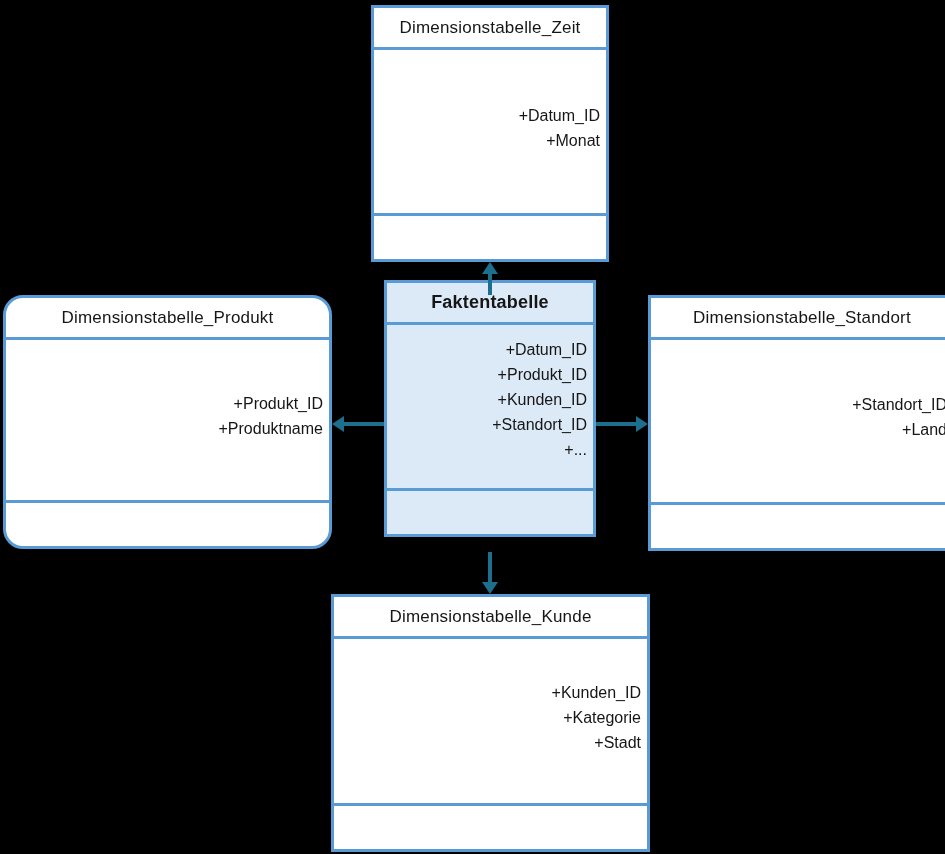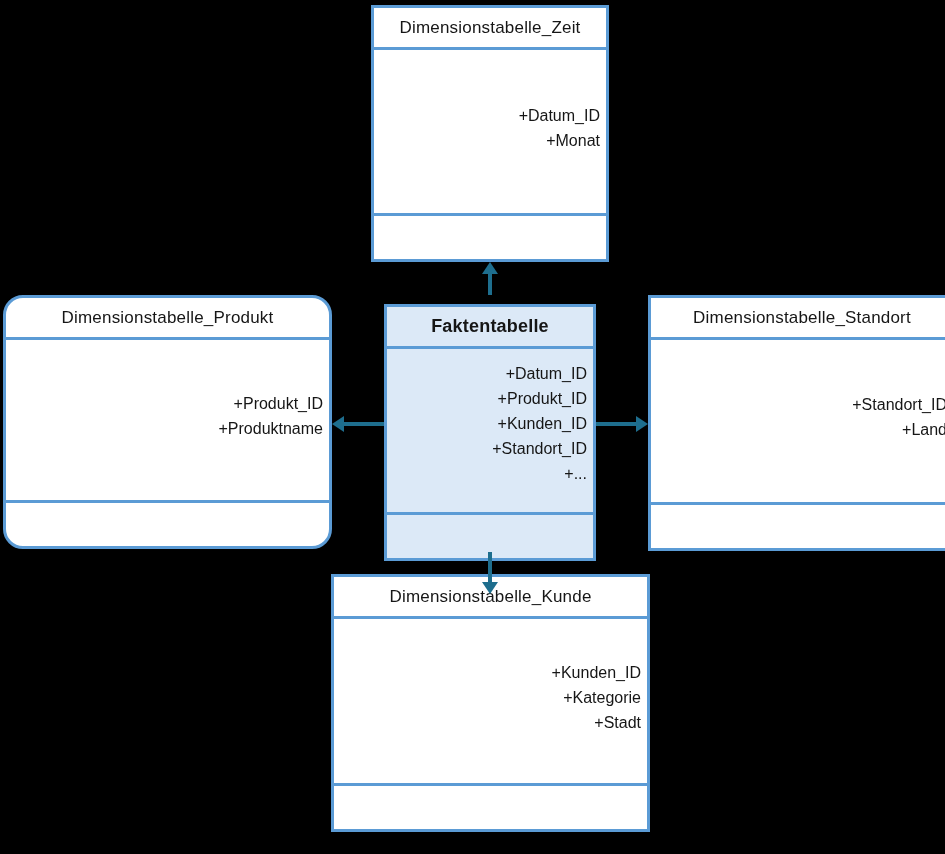--- a/index.html
+++ b/index.html
@@ -55,23 +55,23 @@
   .shaft-v{width:4px;background:var(--arrow);flex:1 1 auto;}
   .shaft-h{height:4px;background:var(--arrow);flex:1 1 auto;}
   .overlap-v{margin-top:-2px;}
   .overlap-v2{margin-bottom:-2px;}
   .overlap-h{margin-left:-2px;}
   .overlap-h2{margin-right:-2px;}
 
   
   .pos-zeit    {left:371px;top:5px;  width:238px;height:257px;}
   .pos-produkt {left:3px;  top:295px;width:329px;height:254px;border-radius:20px;}
-  .pos-fakt    {left:384px;top:304px;width:212px;height:257px;}
+  .pos-fakt    {left:384px;top:280px;width:212px;height:257px;}
   .pos-standort{left:648px;top:295px;width:308px;height:256px;}
-  .pos-kunde   {left:331px;top:574px;width:319px;height:258px;}
+  .pos-kunde   {left:331px;top:594px;width:319px;height:258px;}
 
   .pos-arrow-up   {left:481px;top:262px;height:33px;}
   .pos-arrow-down {left:481px;top:552px;height:42px;}
   .pos-arrow-left {left:332px;top:415px;width:52px;}
   .pos-arrow-right{left:596px;top:415px;width:52px;}
 </style>
 </head>
 <body>
 
 <div class="canvas">

